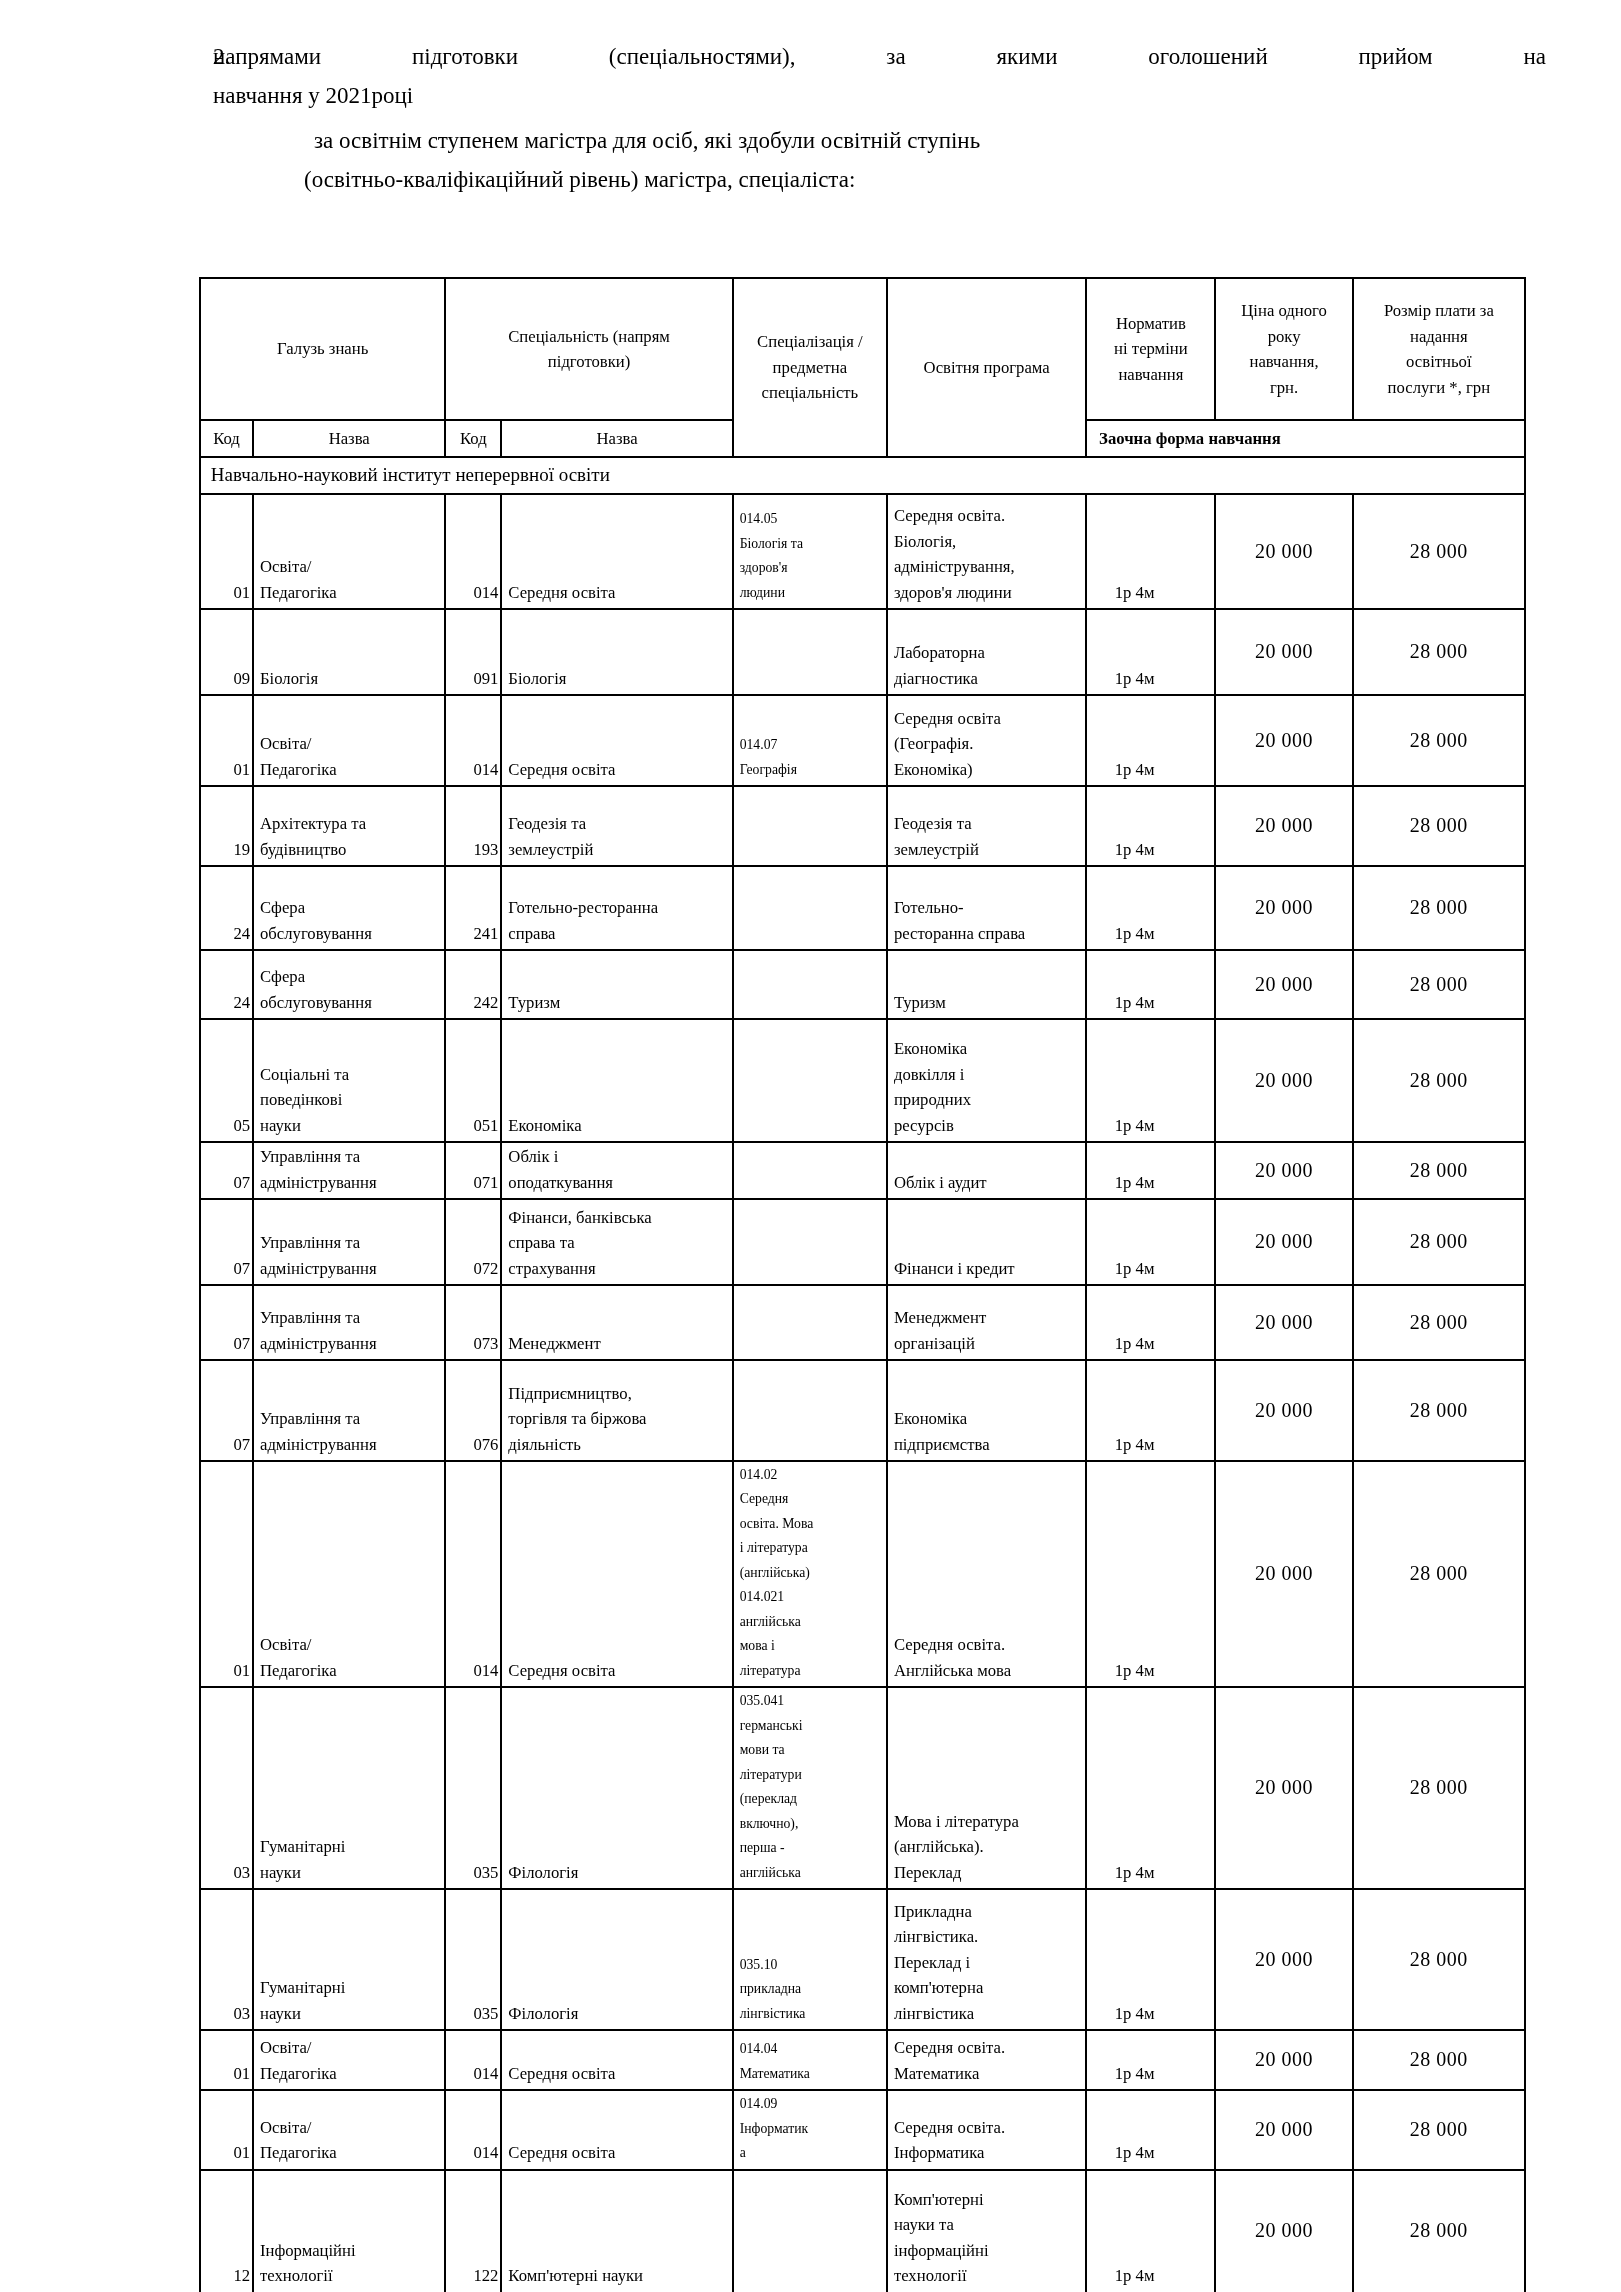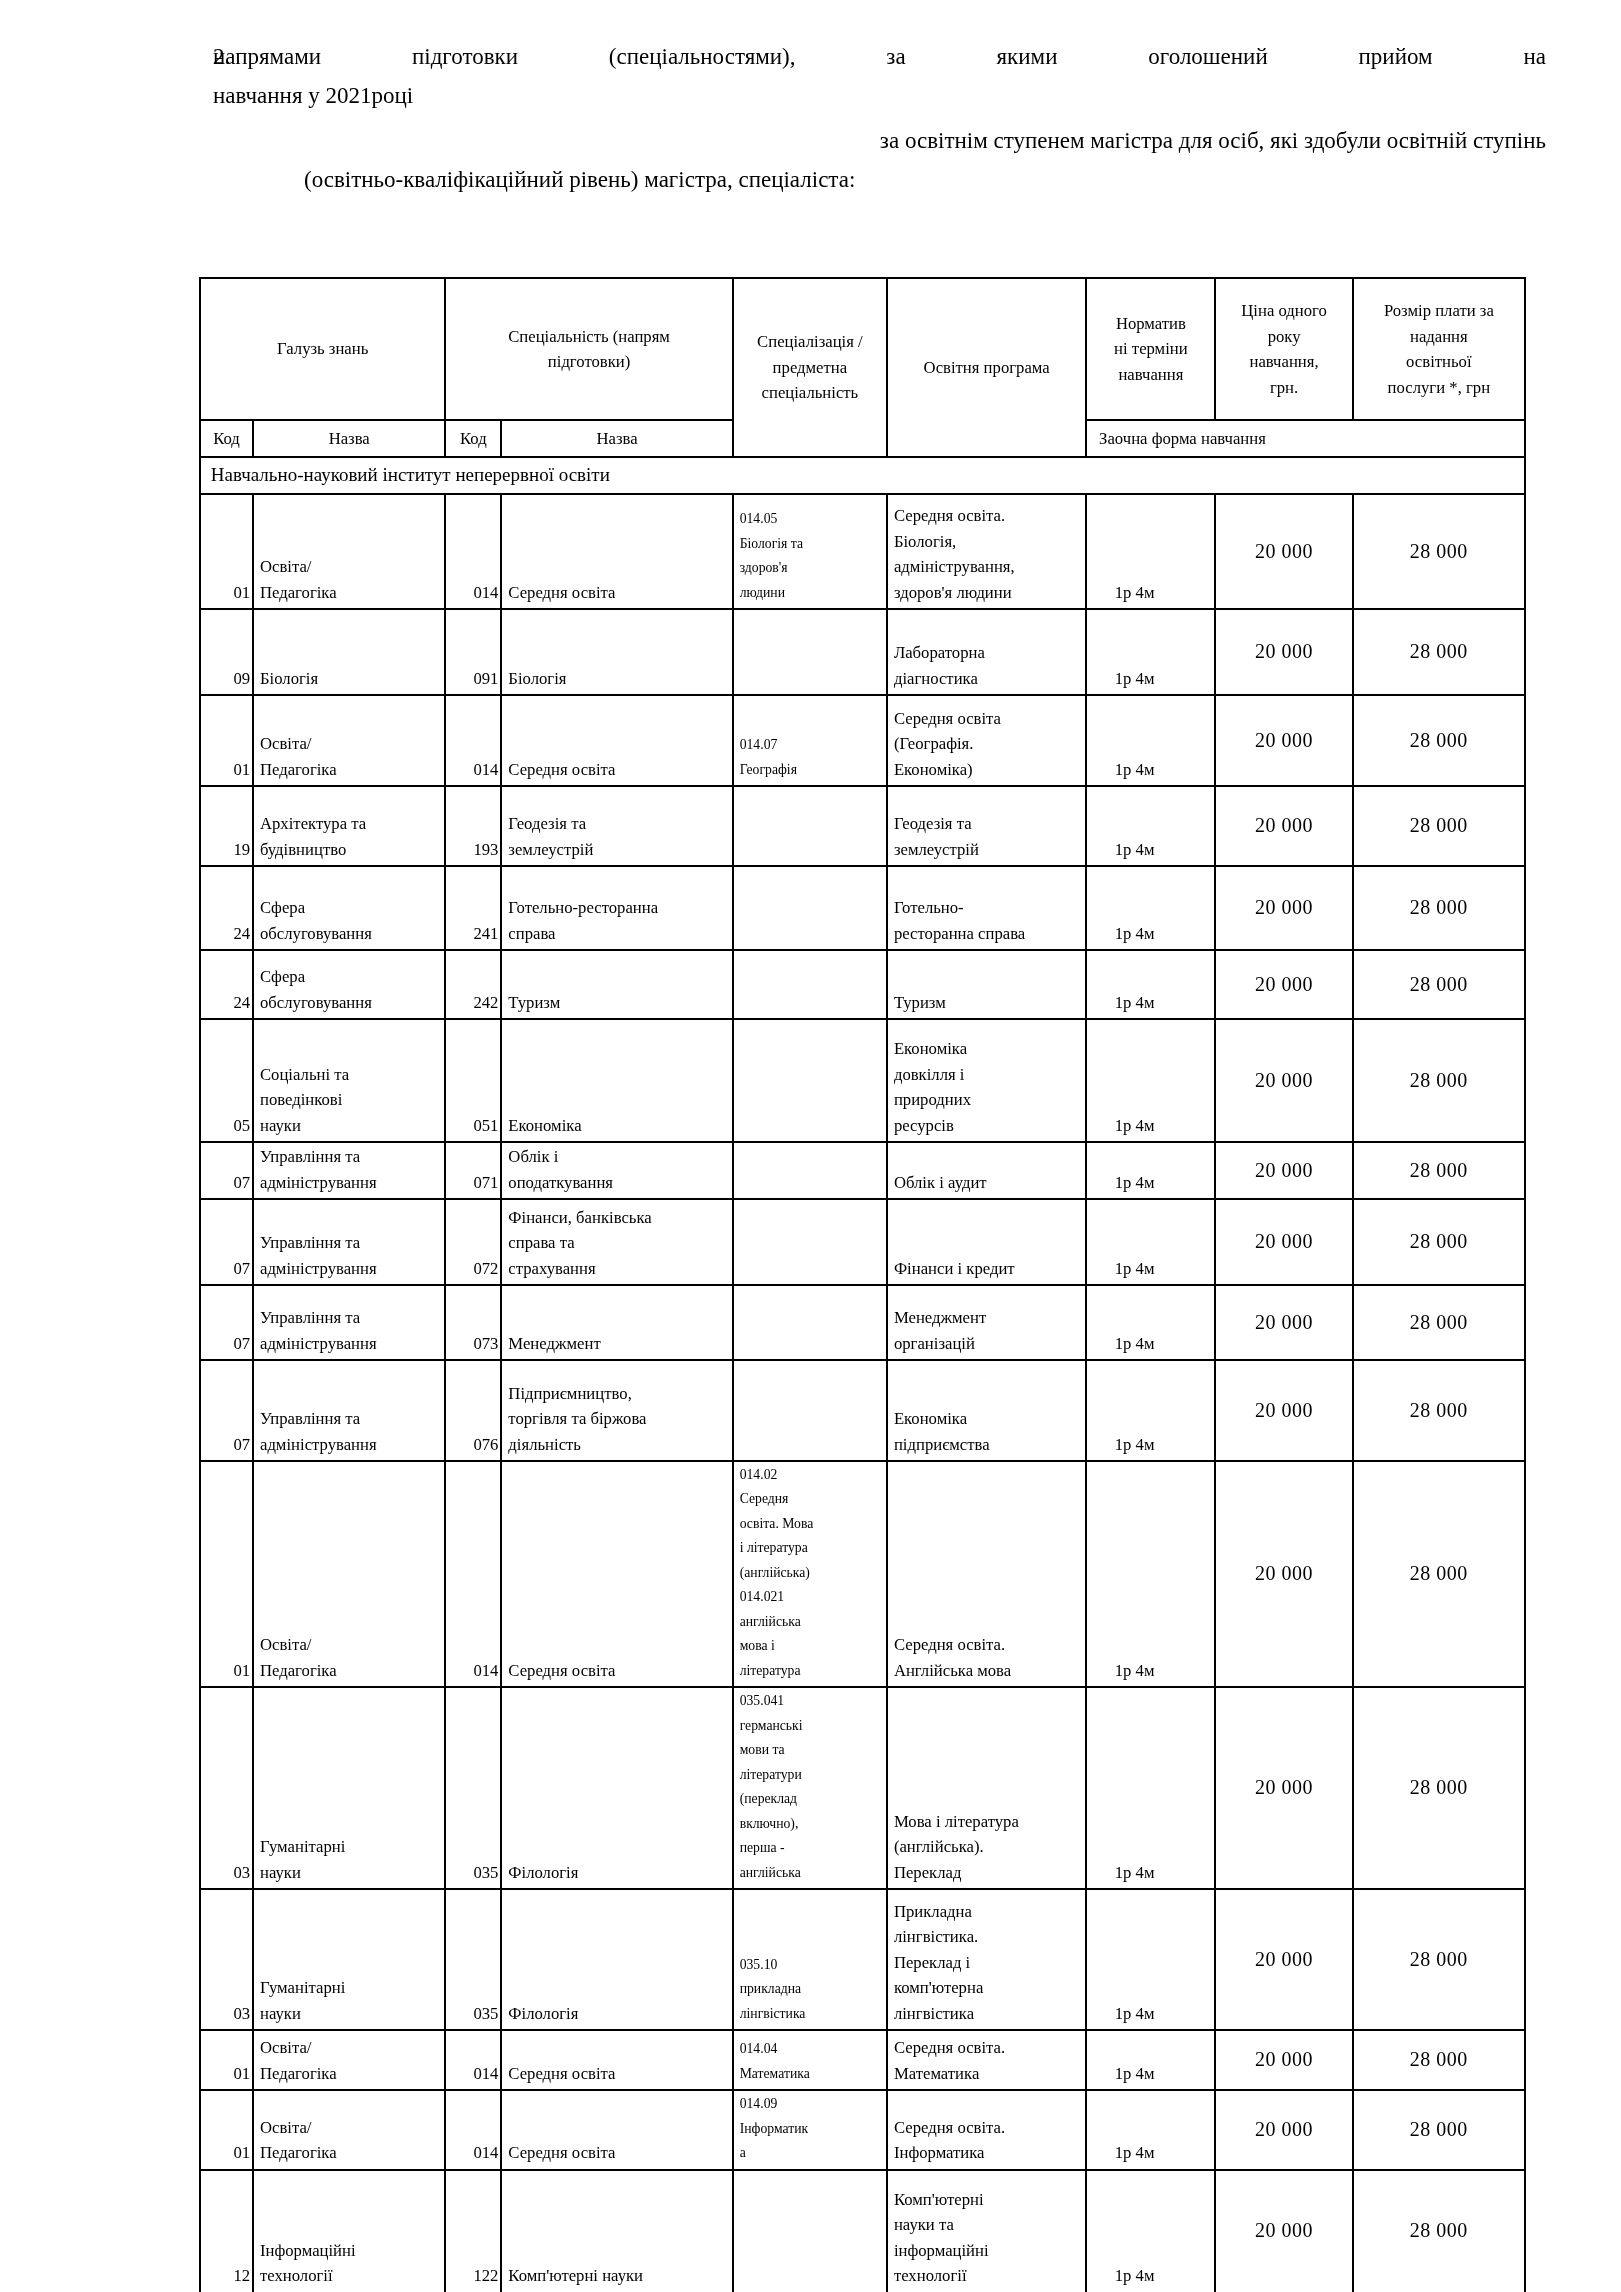--- a/index.html
+++ b/index.html
@@ -10,21 +10,21 @@
   }
   
   .heading{
     position:absolute;left:213px;top:37px;width:1333px;
     font-size:23px;line-height:39px;
   }
   .h-line1{position:relative;padding-left:98px;text-align:justify;text-align-last:justify;}
   .h-num{position:absolute;left:0;top:0;}
   .h-line2{text-align:justify;text-align-last:justify;}
   .h-line3{text-align:left;}
-  .h-line4{margin-top:5.9px;padding-left:101px;text-align:right;}
+  .h-line4{margin-top:5.9px;padding-left:101px;}
   .h-line5{padding-left:91px;}
   
   table.fees{
     position:absolute;left:199px;top:277px;
     width:1327px;table-layout:fixed;border-collapse:collapse;
     border:2.9px solid #000;
     font-size:16.7px;line-height:25.5px;
   }
   td,th{
     border:2px solid #000;border-top-width:2.9px;border-bottom-width:2.9px;
@@ -32,21 +32,21 @@
     padding:1px 5.9px 2.9px 5.9px;
     font-weight:normal;word-wrap:break-word;overflow-wrap:break-word;
   }
   th.h{vertical-align:middle;text-align:center;padding:2px;}
   .h-in{display:inline-block;vertical-align:middle;}
   .h-terms-in{width:76px;}
   .h-price-in{width:88px;}
   .h-fee-in{width:116px;}
   .h-specn-in{width:120px;}
   .h-spec2-in{width:191px;}
-  th.h-form{text-align:left;vertical-align:middle;padding-left:11.8px;font-weight:normal;margin-left:16px;}
+  th.h-form{text-align:left;vertical-align:middle;padding-left:11.8px;font-weight:bold;margin-left:16px;}
   td.section-cell{
     vertical-align:middle;font-weight:normal;font-size:19px;padding-left:9.8px;
   }
   td.c-code{padding-left:3.9px;padding-right:2px;text-align:right;}
   td.c-name1{padding-right:57px;}
   td.c-name2{padding-right:69px;}
   td.c-spec{font-size:13.7px;line-height:24.5px;padding-right:72px;}
   td.c-prog{padding-right:57px;}
   td.c-term{padding-left:27.4px;border-radius:20px;}
   td.c-price,td.c-fee{

